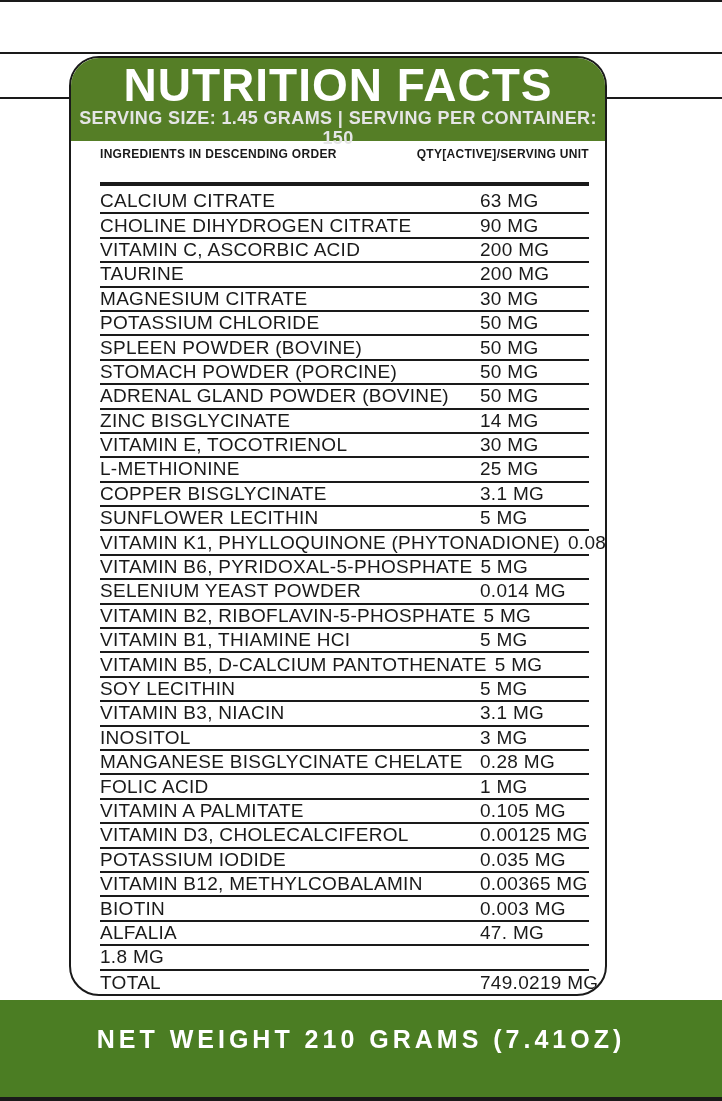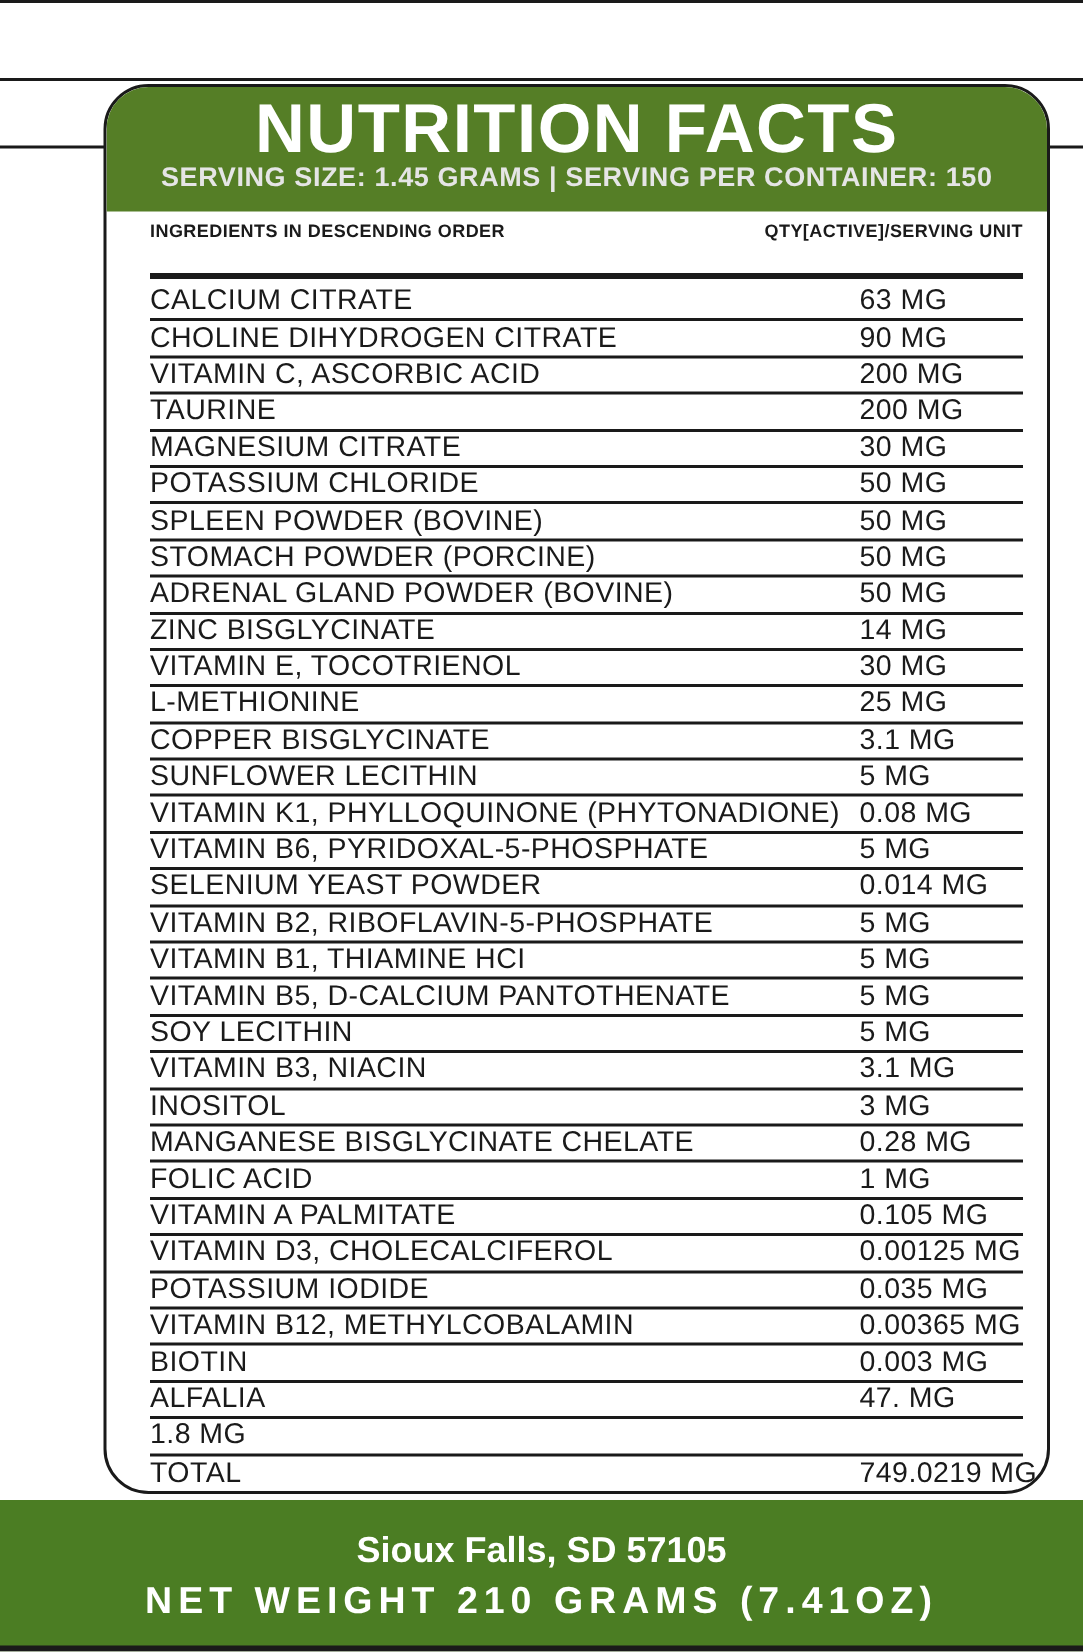--- a/index.html
+++ b/index.html
@@ -13,21 +13,21 @@
     overflow: hidden;
   }
   .hline { position: absolute; left: 0; width: 722px; background: var(--ink, #1f1f1f); }
   .hline.l1 { top: 0;      height: 2px; }
   .hline.l2 { top: 52px;   height: 2px; }
   .hline.l3 { top: 97px;   height: 2px; }
   .hline.l4 { top: 1097px; height: 4px; z-index: 6; }
 
   .label-box {
     position: absolute; left: 69px; top: 56px;
-    width: 631px; height: 940px;
+    width: 538px; height: 940px;
     background: #ffffff;
     border: 2px solid var(--ink, #141414);
     border-radius: 30px;
     overflow: hidden;
     z-index: 3;
   }
   .green-header {
     height: 83px;
     background: var(--green-header, #557E26);
     text-align: center;
@@ -280,15 +280,14 @@
 
   <div class="ing-row">
     <span class="ing-name">TOTAL</span>
     <span class="ing-qty">749.0219 MG</span>
   </div>
 </div>
   </div>
 </div>
 
 <div class="footer-bar">
-  <div class="footer-address">Sioux Falls, SD 57105</div>
   <div class="footer-weight">NET WEIGHT 210 GRAMS (7.41OZ)</div>
 </div>
 
 </body></html>

